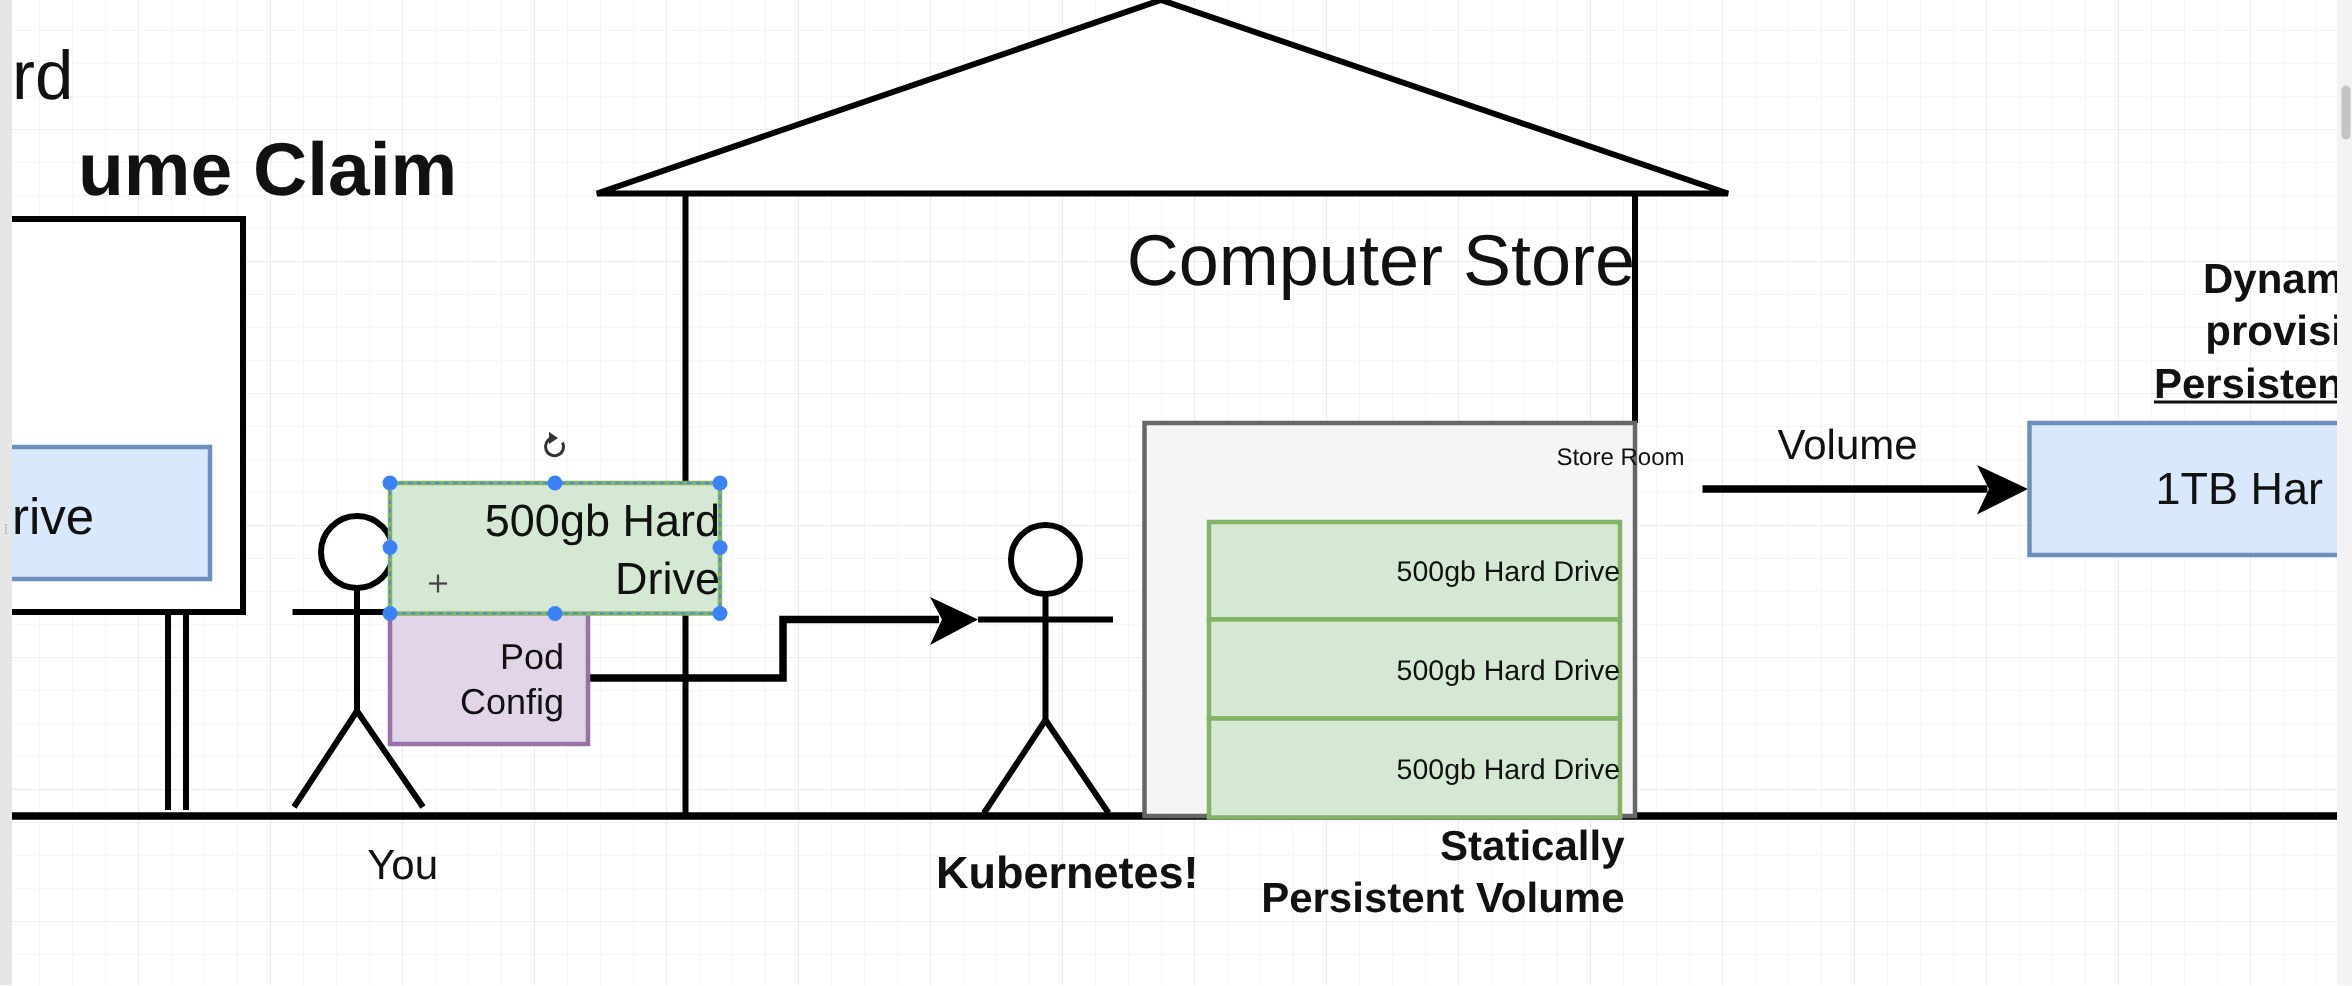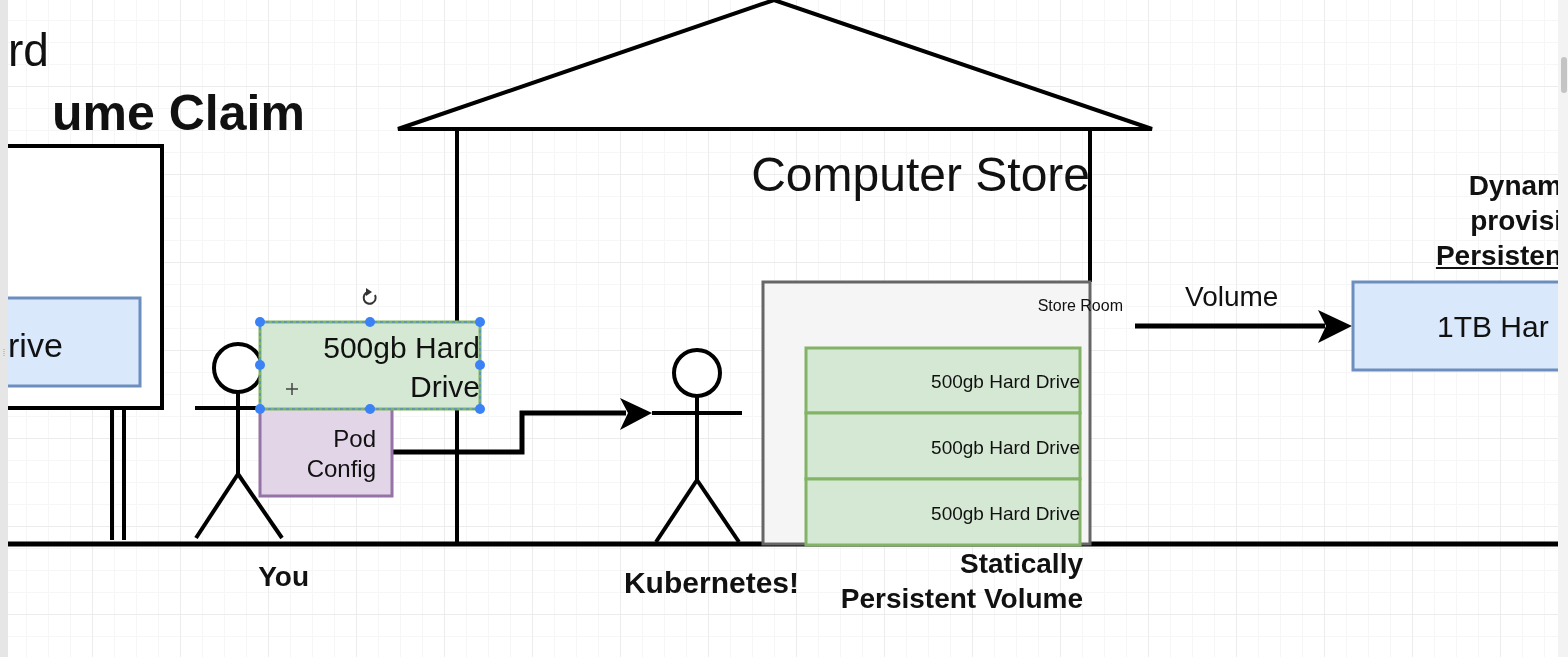--- a/index.html
+++ b/index.html
@@ -124,21 +124,21 @@
 <div class="lbl center" style="left:260px; top:328px; width:220px; font-size:30px; line-height:39px;">
   <div>500gb Hard</div>
   <div>Drive</div>
 </div>
 
 <div class="lbl center" style="left:260px; top:424px; width:116px; font-size:24px; line-height:30px;">
   <div>Pod</div>
   <div>Config</div>
 </div>
 
-<div class="lbl center" style="left:189px; top:560px; width:120px; font-size:28px; line-height:34px;font-weight:bold;">You</div>
+<div class="lbl center" style="left:172px; top:560px; width:120px; font-size:28px; line-height:34px;">You</div>
 
 <div class="lbl center" style="left:457px; top:146px; width:633px; font-size:48px; line-height:58px;">Computer Store</div>
 
 <div class="lbl center" style="left:763px; top:294px; width:360px; font-size:16px; line-height:24px;">Store Room</div>
 
 <div class="lbl center" style="left:806px; top:370px; width:274px; font-size:19px; line-height:24px;">500gb Hard Drive</div>
 <div class="lbl center" style="left:806px; top:436px; width:274px; font-size:19px; line-height:24px;">500gb Hard Drive</div>
 <div class="lbl center" style="left:806px; top:502px; width:274px; font-size:19px; line-height:24px;">500gb Hard Drive</div>
 
 <div class="lbl center" style="left:595px; top:564px; width:204px; font-size:30px; line-height:38px;">

